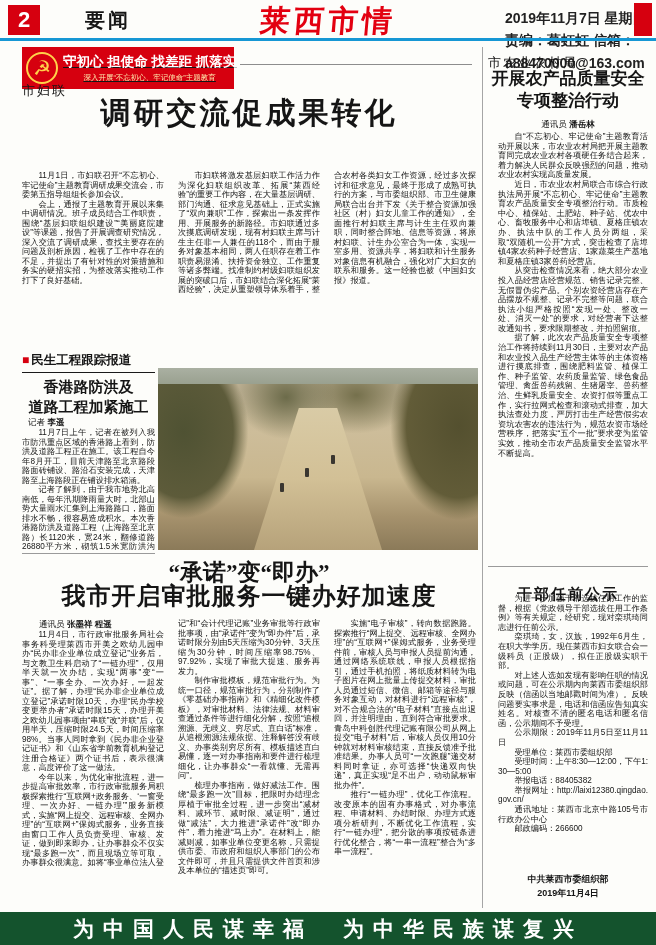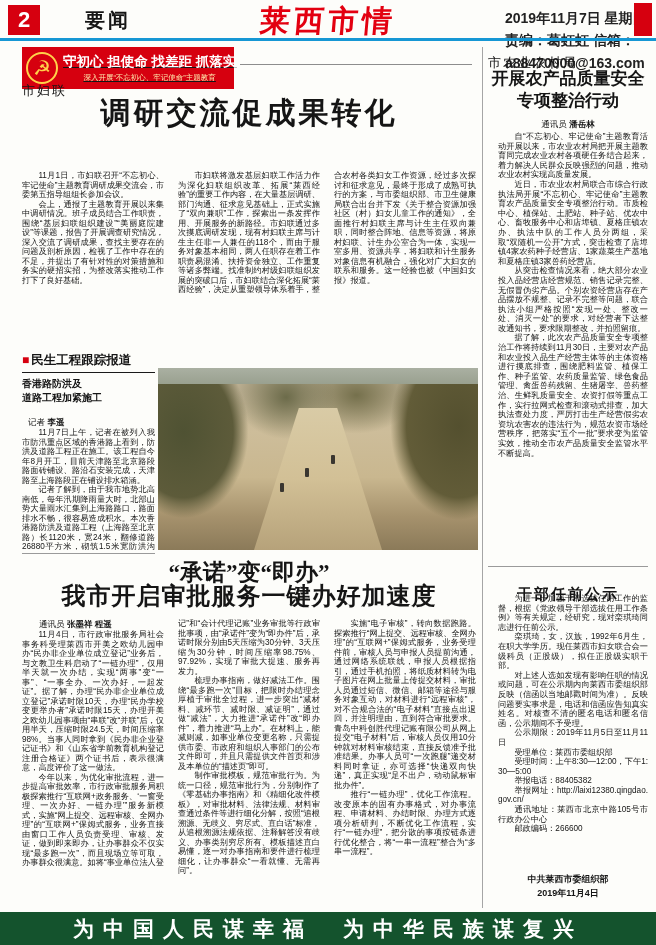--- a/index.html
+++ b/index.html
@@ -43,22 +43,22 @@
   .a1-kicker { left:22px; top:82px; width:454px; }
   .a1-title { left:22px; top:93px; width:454px; text-align:center;
     font-size:30px; font-weight:bold; letter-spacing:3px; font-family:"Liberation Serif","DejaVu Serif",serif; }
   .a1-body { left:22px; top:136px; width:454px; height:212px;
     column-count:3; column-gap:14px; overflow:hidden;margin-top:35px; }
 
   
   .ms-header { left:22px; top:352px; width:133px; border-bottom:1.5px solid #1a1a1a;
     padding-bottom:3px; font-size:12.5px; font-weight:bold; white-space:nowrap; }
   .ms-header .sq { color:#d6000f; font-size:12px; margin-right:2px; }
-  .hk-title { left:22px; top:377px; width:133px; text-align:left;
-    font-size:10px; font-weight:bold; line-height:1.35; font-family:"Liberation Serif","DejaVu Serif",serif; }
+  .hk-title { left:22px; top:377px; width:133px; text-align:center;
+    font-size:15px; font-weight:bold; line-height:1.35; font-family:"Liberation Serif","DejaVu Serif",serif; }
   .hk-byline { left:28px; top:417px; }
   .hk-body { left:22px; top:428px; width:133px; height:122px; overflow:hidden; }
 
   
   .photo { left:158px; top:368px; width:320px; height:182px; overflow:hidden;
     background:
       linear-gradient(180deg,#aab0a2 0%,#99a08f 9%,rgba(0,0,0,0) 9%),
       radial-gradient(ellipse 90px 120px at 8% 35%, #4f5233 0%, #5d5b3a 55%, rgba(0,0,0,0) 72%),
       radial-gradient(ellipse 95px 130px at 94% 32%, #54502f 0%, #625c38 55%, rgba(0,0,0,0) 72%),
       radial-gradient(ellipse 70px 60px at 40% 16%, #6c6b4a 0%, rgba(0,0,0,0) 70%),
@@ -155,22 +155,22 @@
   <div class="worker" style="left:38%;top:63%;"></div>
 </div>
 
 <div class="abs rule-hk"></div>
 <div class="abs ap-kicker">“承诺”变“即办”</div>
 <div class="abs ap-title">我市开启审批服务一键办好加速度</div>
 <div class="abs ap-body bodytext">
   <p class="byline-p"><span>通讯员</span> <b>张墨祥 程遥</b></p>
   <p>11月4日，市行政审批服务局社会事务科受理莱西市开美之欧幼儿园申办“民办非企业单位成立登记”业务后，与文教卫生科启动了“一链办理”，仅用半天就一次办结，实现“两事”变“一事”、“一事全办、一次办好，一起发证”。据了解，办理“民办非企业单位成立登记”承诺时限10天，办理“民办学校变更举办者”承诺时限15天，办理开美之欧幼儿园事项由“串联”改“并联”后，仅用半天，压缩时限24.5天，时间压缩率98%。当事人同时拿到《民办非企业登记证书》和《山东省学前教育机构登记注册合格证》两个证书后，表示很满意，高度评价了这一做法。</p>
   <p>今年以来，为优化审批流程，进一步提高审批效率，市行政审批服务局积极探索推行“互联网+政务服务、‘一窗受理、一次办好、一链办理’”服务新模式，实施“网上提交、远程审核、全网办理”的“互联网+”保姆式服务，业务直接由窗口工作人员负责受理、审核、发证，做到即来即办，让办事群众不仅实现“最多跑一次”，而且现场立等可取，办事群众很满意。如将“事业单位法人登记”和“会计代理记账”业务审批等行政审批事项，由“承诺件”变为“即办件”后，承诺时限分别由5天压缩为30分钟、3天压缩为30分钟，时间压缩率98.75%、97.92%，实现了审批大提速、服务再发力。</p>
+  <p>制作审批模板，规范审批行为。为统一口径，规范审批行为，分别制作了《零基础办事指南》和《精细化改件模板》，对审批材料、法律法规、材料审查通过条件等进行细化分解，按照“追根溯源、无歧义、穷尽式、直白话”标准，从追根溯源法规依据、注释解答没有歧义、办事类别穷尽所有、模板描述直白易懂，逐一对办事指南和要件进行梳理细化，让办事群众“一看就懂、无需再问”。</p>
   <p>梳理办事指南，做好减法工作。围绕“最多跑一次”目标，把限时办结理念厚植于审批全过程，进一步突出“减材料、减环节、减时限、减证明”，通过做“减法”，大力推进“承诺件”改“即办件”，着力推进“马上办”。在材料上，能减则减，如事业单位变更名称，只需提供市委、市政府和组织人事部门的公布文件即可，并且只需提供文件首页和涉及本单位的“描述页”即可。</p>
-  <p>制作审批模板，规范审批行为。为统一口径，规范审批行为，分别制作了《零基础办事指南》和《精细化改件模板》，对审批材料、法律法规、材料审查通过条件等进行细化分解，按照“追根溯源、无歧义、穷尽式、直白话”标准，从追根溯源法规依据、注释解答没有歧义、办事类别穷尽所有、模板描述直白易懂，逐一对办事指南和要件进行梳理细化，让办事群众“一看就懂、无需再问”。</p>
   <p>实施“电子审核”，转向数据跑路。探索推行“网上提交、远程审核、全网办理”的“互联网+”保姆式服务，业务受理件前，审核人员与申报人员提前沟通，通过网络系统联线，申报人员根据指引，通过手机拍照，将纸质材料转为电子图片在网上批量上传提交材料，审批人员通过短信、微信、邮箱等途径与服务对象互动，对材料进行“远程审核”，对不合规合法的“电子材料”直接点出退回，并注明理由，直到符合审批要求。青岛中科创胜代理记账有限公司从网上提交“电子材料”后，审核人员仅用10分钟就对材料审核结束，直接反馈准予批准结果。办事人员可“一次跑腿”递交材料同时拿证，亦可选择“快递双向快递”，真正实现“足不出户，动动鼠标审批办件”。</p>
   <p>推行“一链办理”，优化工作流程。改变原本的固有办事格式，对办事流程、申请材料、办结时限、办理方式逐项分析研判，不断优化工作流程，实行“一链办理”，把分散的事项按链条进行优化整合，将“一串一流程”整合为“多串一流程”。</p>
 </div>
 
 <div class="abs kicker ag-kicker">市农业农村局</div>
 <div class="abs ag-title">
   <div>开展农产品质量安全</div>
   <div>专项整治行动</div>
 </div>
 <div class="abs byline ag-byline">

